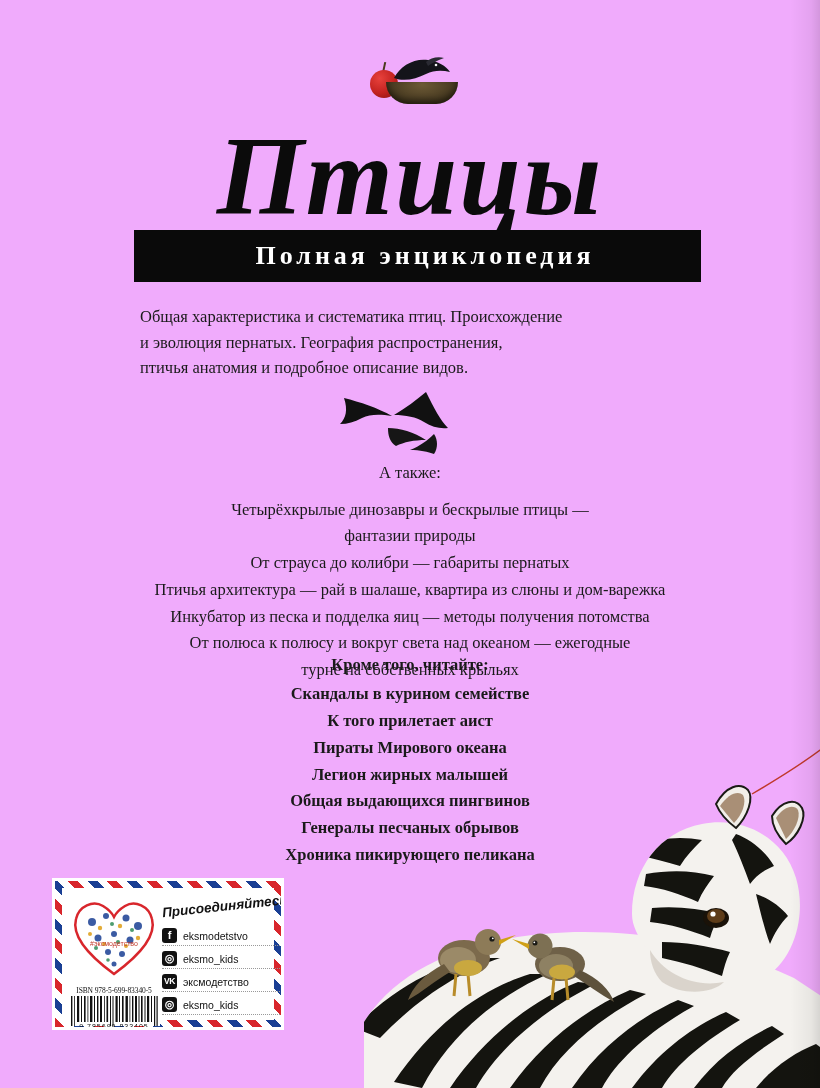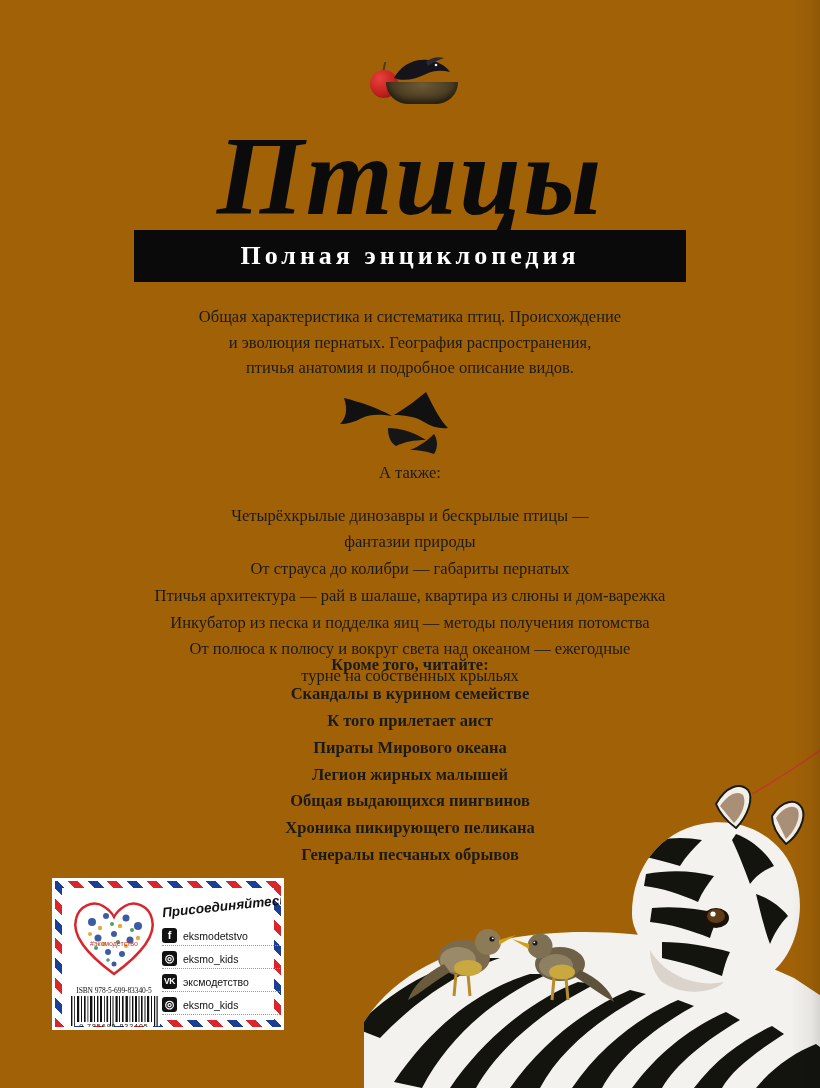--- a/index.html
+++ b/index.html
@@ -11,21 +11,21 @@
     width: 820px;
     height: 1088px;
     font-family: "Liberation Serif", serif;
     color: #111;
     overflow: hidden;
   }
   .page {
     position: relative;
     width: 820px;
     height: 1088px;
-    background: #a16207;
+    background: #f0abfc;
     overflow: hidden;
   }
   
   .page-edge {
     position: absolute;
     top: 0;
     right: 0;
     width: 30px;
     height: 1088px;
     background: linear-gradient(to right, rgba(255,255,255,0) 0%, rgba(0,0,0,0.05) 70%, rgba(0,0,0,0.12) 100%);
@@ -101,36 +101,37 @@
   .subtitle-bar {
     position: absolute;
     left: 100px;
     top: 204px;
     width: 552px;
     height: 52px;
     background: #0a0a0a;
     display: flex;
     align-items: center;
     justify-content: center;
+    padding-left: 15px;
   }
   .subtitle-bar .subtitle {
     color: #ffffff;
     font-family: "Liberation Serif", serif;
     font-weight: bold;
     font-size: 26px;
     letter-spacing: 4px;
   }
 
   
   .intro {
     position: absolute;
     left: 106px;
     top: 278px;
     width: 540px;
-    text-align: center;
+    text-align: left;
     font-size: 16.5px;
     line-height: 1.55;
     color: #1a1a1a;
   }
 
   
   .swallows {
     position: absolute;
     left: 296px;
     top: 358px;
@@ -144,21 +145,21 @@
     left: 60px;
     top: 434px;
     width: 632px;
     text-align: center;
     font-size: 16.5px;
     line-height: 1.62;
     color: #1a1a1a;
   }
   .also .lead {
     font-weight: normal;
-    margin-bottom: 16px;
+    margin-bottom: 10px;
   }
   .also .line { white-space: nowrap; }
 
   
   .more {
     position: absolute;
     left: 150px;
     top: 626px;
     width: 452px;
     text-align: center;
@@ -349,22 +350,22 @@
       <div class="line">турне на собственных крыльях</div>
     </div>
 
     <div class="more">
       <div class="lead">Кроме того, читайте:</div>
       <div>Скандалы в курином семействе</div>
       <div>К того прилетает аист</div>
       <div>Пираты Мирового океана</div>
       <div>Легион жирных малышей</div>
       <div>Общая выдающихся пингвинов</div>
+      <div>Генералы песчаных обрывов</div>
       <div>Хроника пикирующего пеликана</div>
-      <div>Генералы песчаных обрывов</div>
     </div>
 
     <svg class="animal-art" viewBox="0 0 460 306">
       <defs>
         <clipPath id="bodyclip">
           <path d="M0 240 C40 176, 130 150, 220 150 C300 150, 370 168, 430 196 L460 216 L460 306 L0 306 Z"></path>
         </clipPath>
         <clipPath id="headclip">
           <path d="M268 132 C268 86, 296 50, 338 42 C380 34, 420 56, 432 96 C444 136, 428 186, 392 200 C352 216, 300 196, 282 166 C274 154, 268 144, 268 132 Z"></path>
         </clipPath>

